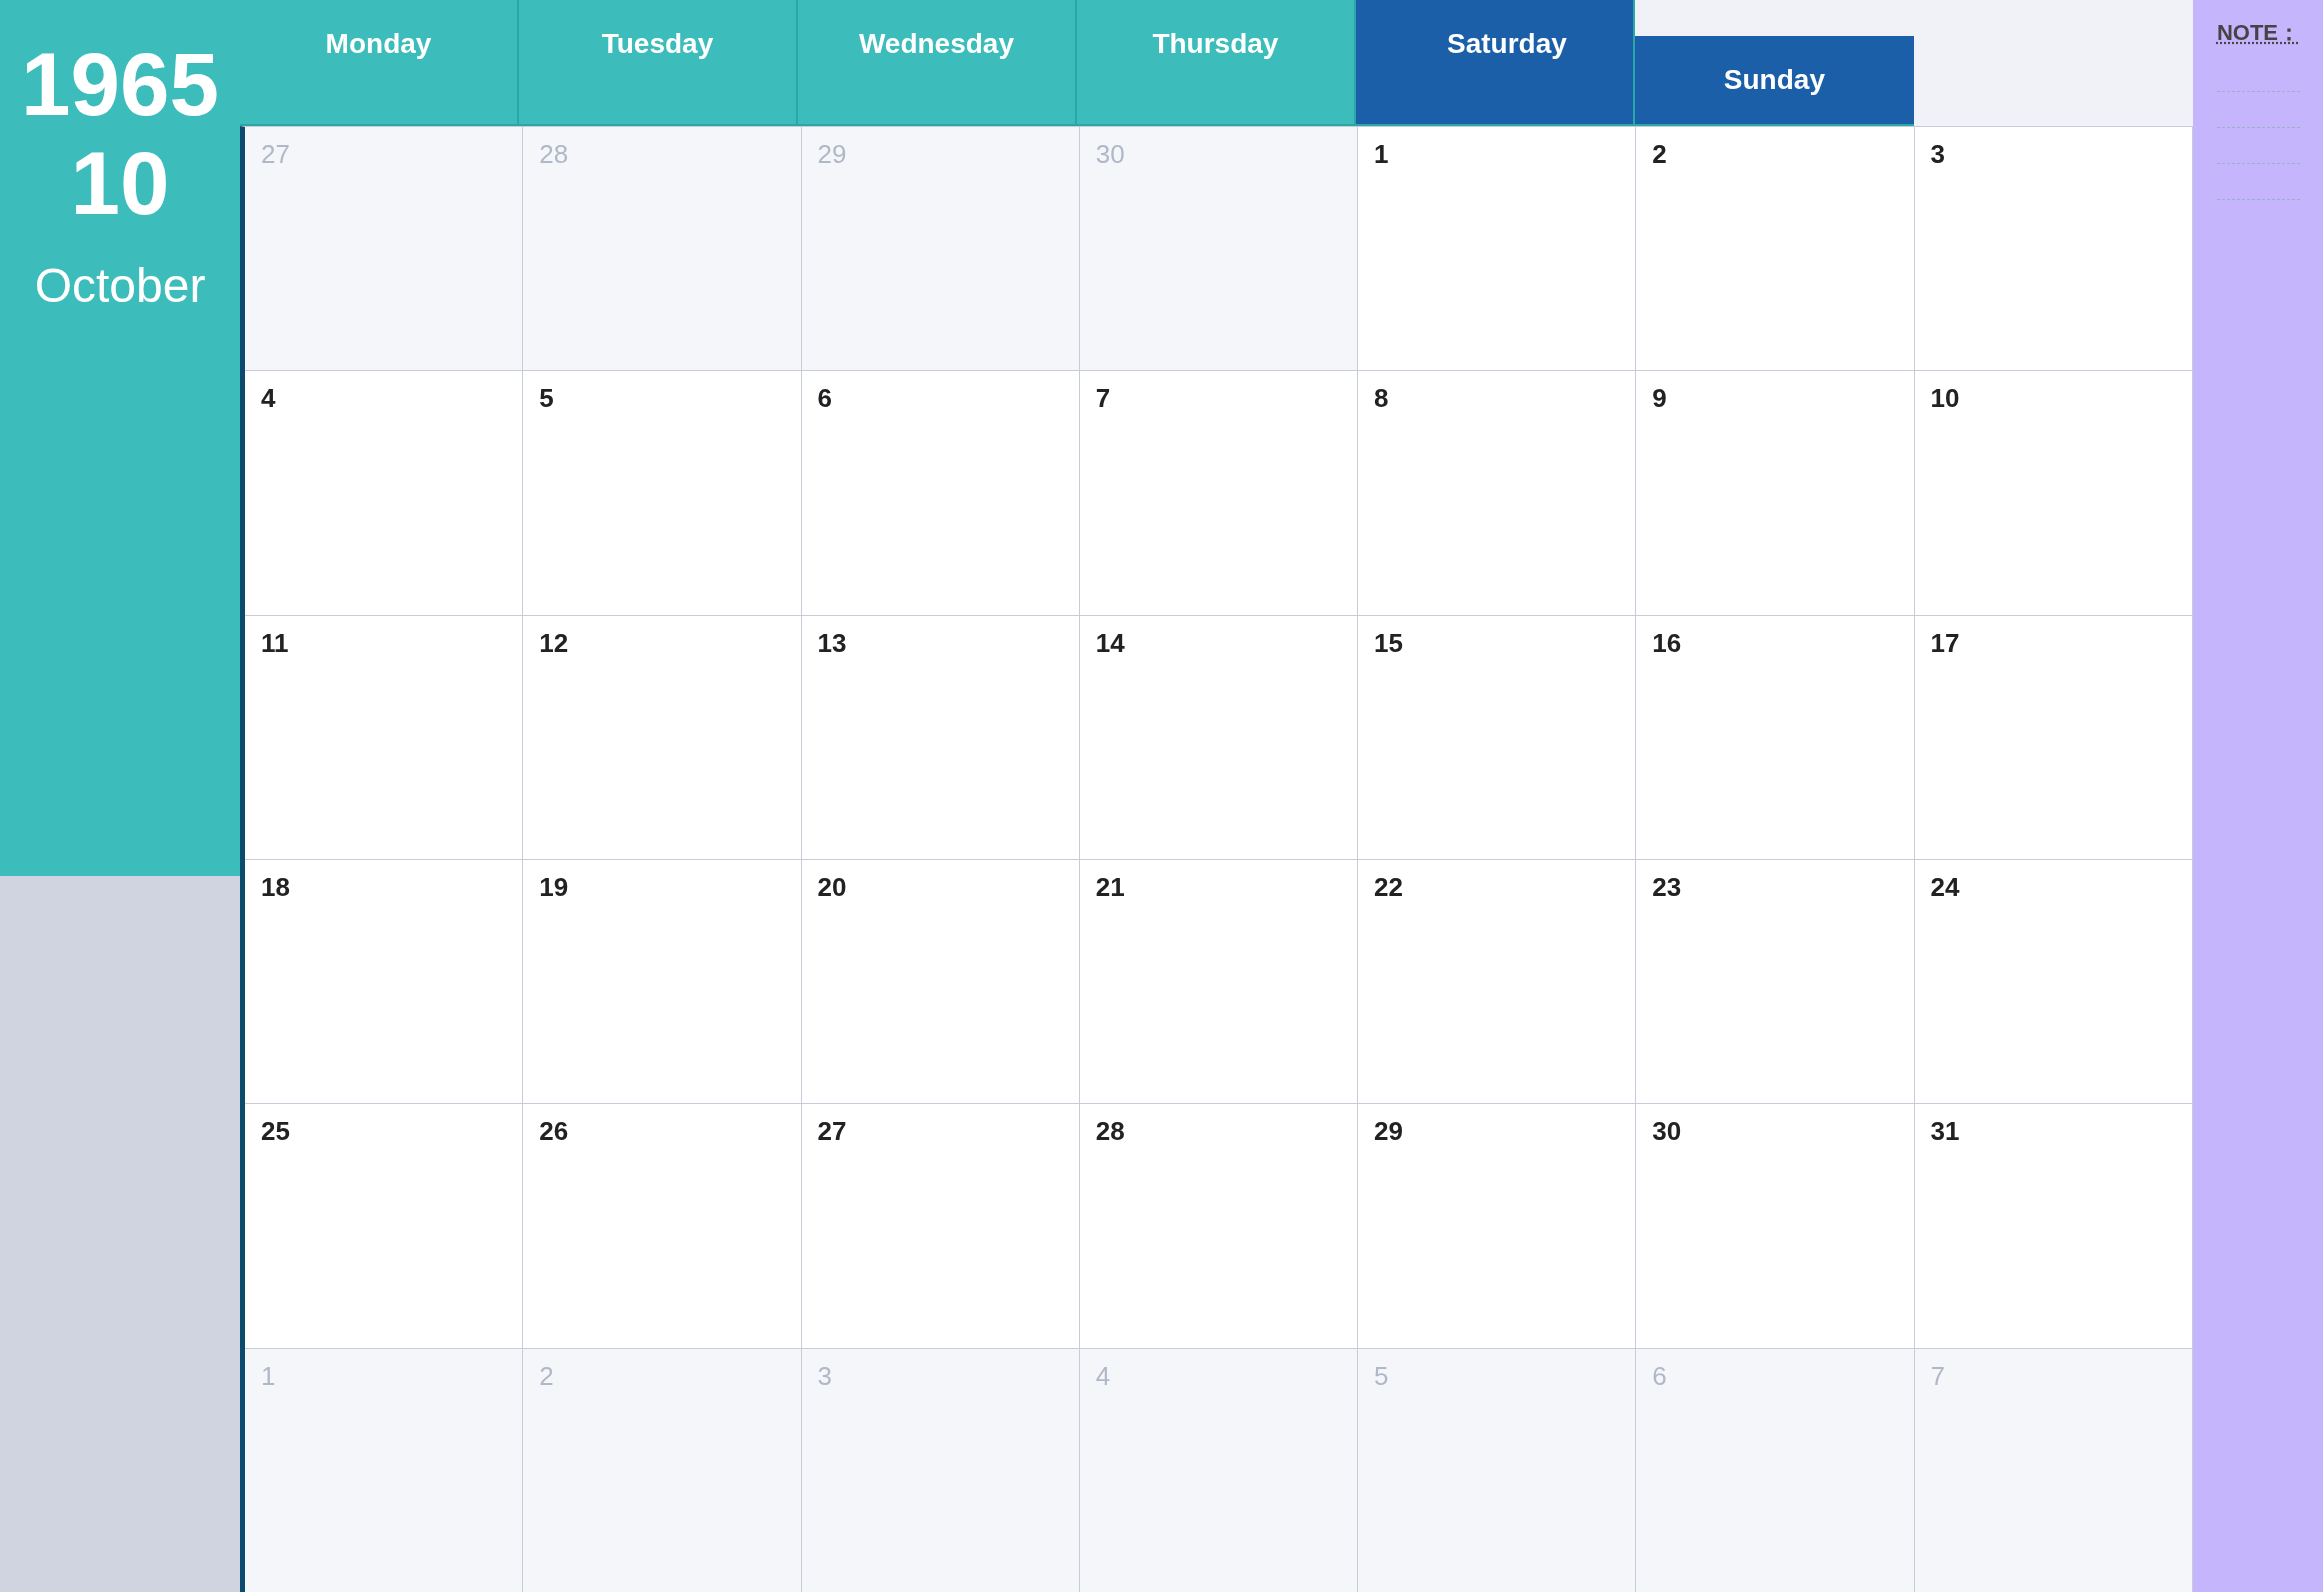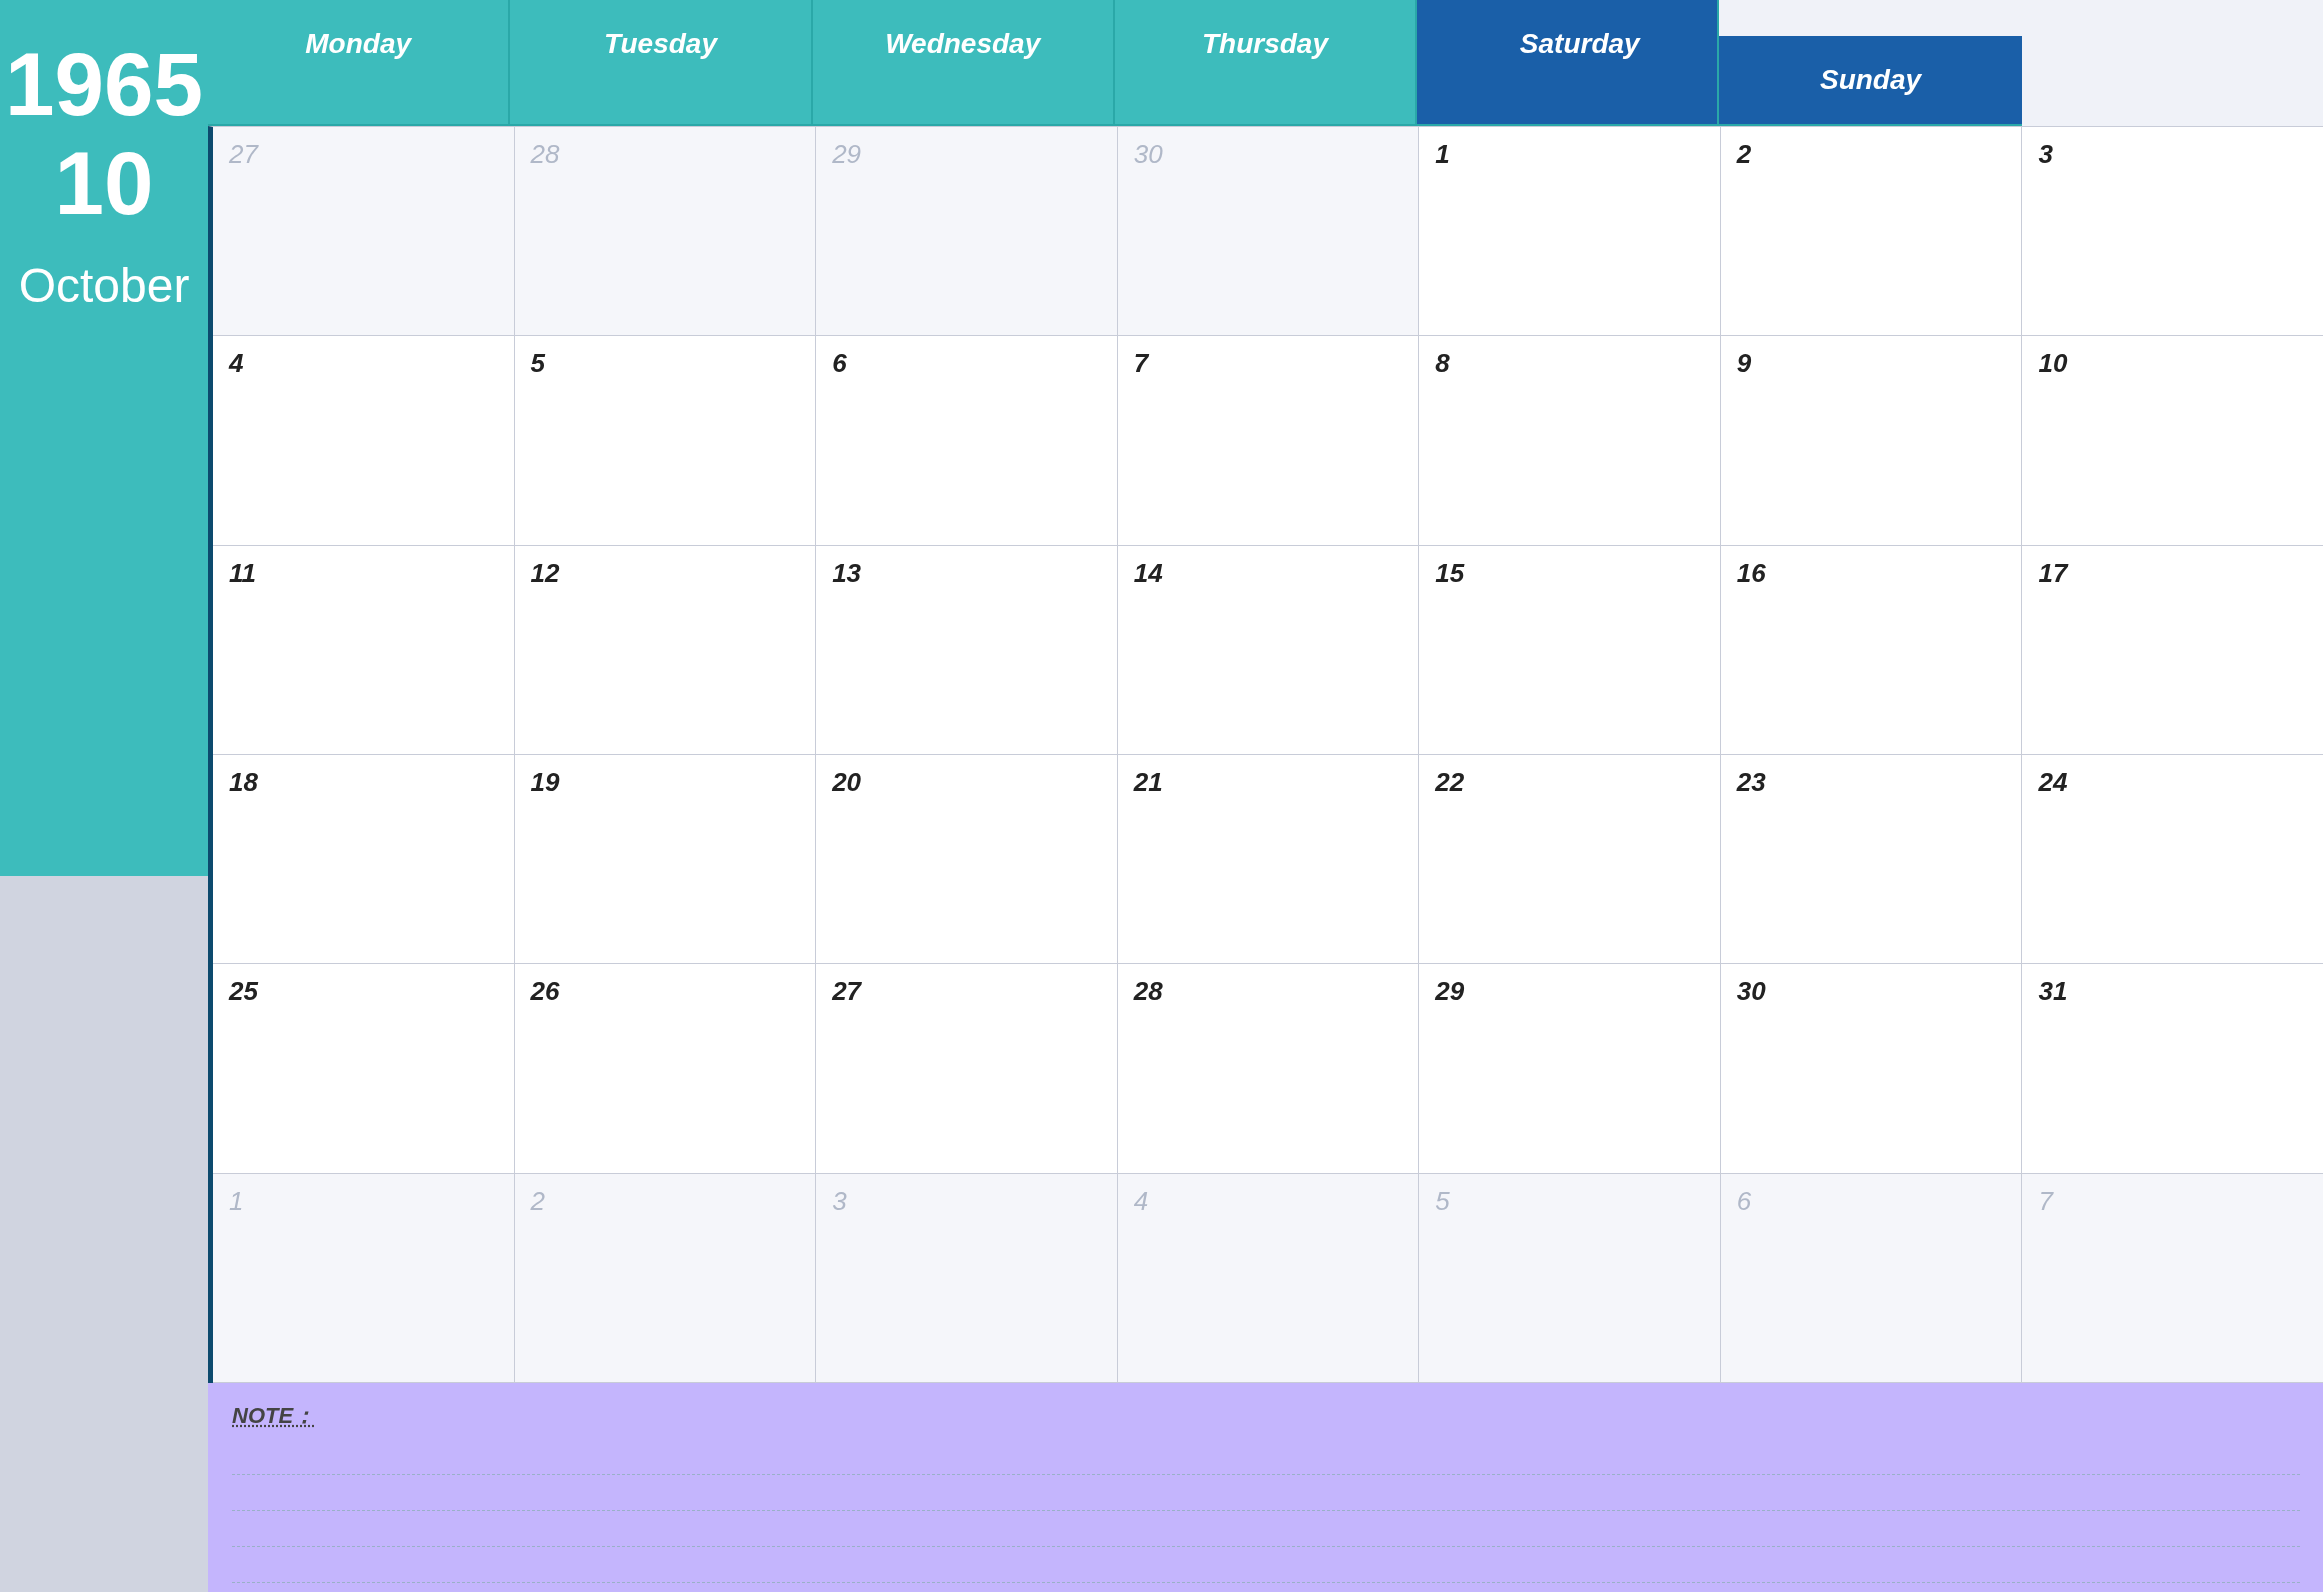--- a/index.html
+++ b/index.html
@@ -7,21 +7,21 @@
     body {
       background: #e8eaf0;
       font-family: Arial, sans-serif;
       width: 2324px;
       height: 1593px;
       display: flex;
       align-items: stretch;
     }
 
     .sidebar {
-      width: 208px;
+      width: 240px;
       background: linear-gradient(to bottom, #3dbcbc 0%, #3dbcbc 55%, #d0d4e0 55%, #d0d4e0 100%);
       display: flex;
       flex-direction: column;
       align-items: center;
       justify-content: flex-start;
       padding-top: 40px;
       flex-shrink: 0;
     }
 
     .sidebar-year {
@@ -43,24 +43,23 @@
     .sidebar-month-name {
       font-size: 48px;
       font-weight: 400;
       color: white;
       margin-top: 10px;
     }
 
     .main {
       flex: 1;
       display: flex;
-      flex-direction: column;
+      flex-direction: row;
       background: #f0f2f8;
       padding: 0;
-      font-style: italic;
     }
 
     .calendar-wrapper {
       flex: 1;
       display: flex;
       flex-direction: column;
     }
 
     .day-headers {
       display: grid;

